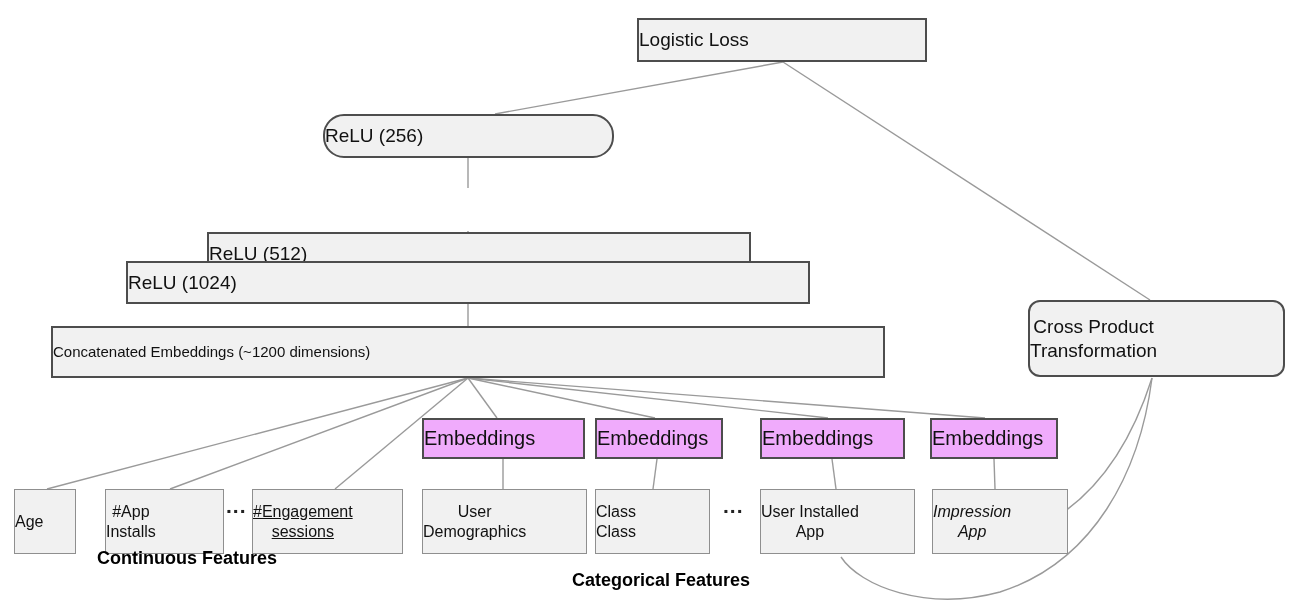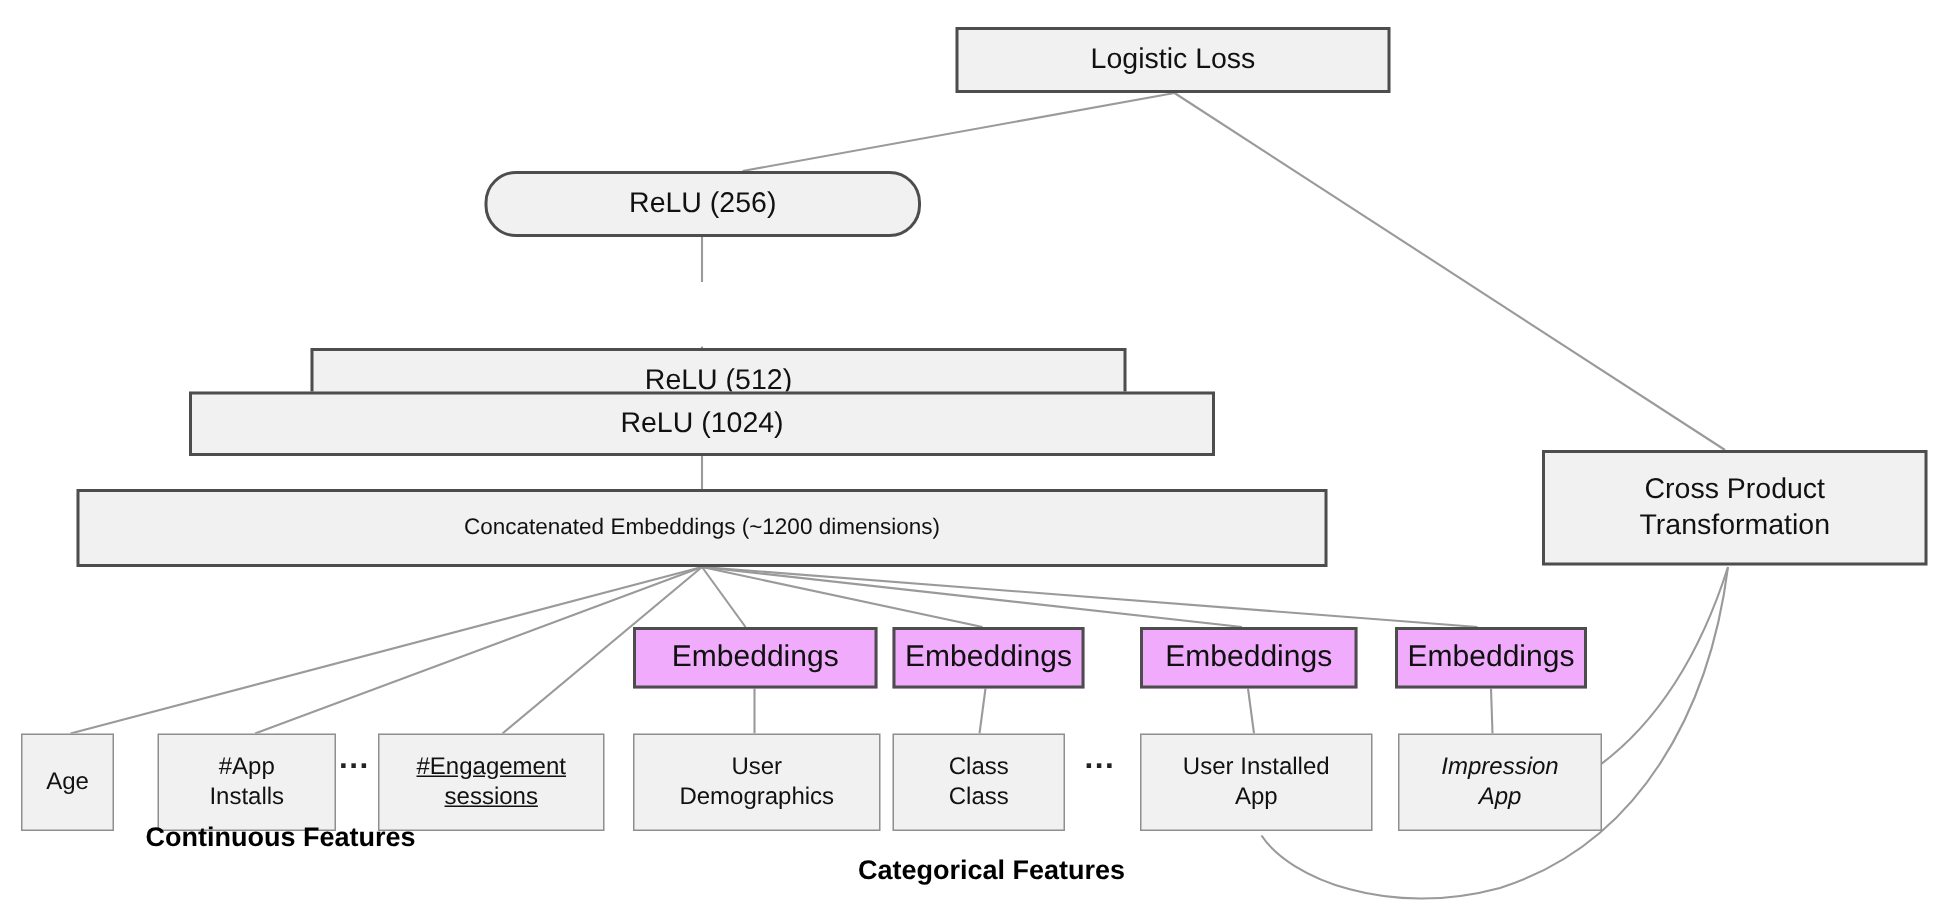--- a/index.html
+++ b/index.html
@@ -8,21 +8,21 @@
     width:1295px;height:611px;
     background:#ffffff;
     font-family:"Liberation Sans", sans-serif;
     color:#111111;
     overflow:hidden;
   }
   svg.edges{position:absolute;left:0;top:0;z-index:0;}
   .edge{stroke:#9a9a9a;stroke-width:1.4;fill:none;}
   .node{
     position:absolute;z-index:2;
-    display:flex;align-items:center;justify-content:center;
+    display:flex;align-items:center;
     text-align:center;
     background:#f1f1f1;
     border:2px solid #4d4d4d;
     box-sizing:border-box;
     font-size:19px;
     line-height:1.25;
   }
   .node.light-border{border:1.6px solid #8f8f8f;font-size:16px;}
   .node.emb{background:#f0abfc;font-size:20px;}
   .node .two-line{display:block;}
@@ -34,21 +34,21 @@
     position:absolute;z-index:2;
     font-size:18px;font-weight:700;color:#000;
     white-space:nowrap;
   }
   
   .n-logistic   {left:637px;top:18px;width:290px;height:44px;}
   .n-relu256    {left:323px;top:114px;width:291px;height:44px;border-radius:21px;}
   .n-relu512    {left:207px;top:188px;width:544px;height:43px;margin-top:44px;}
   .n-relu1024   {left:126px;top:261px;width:684px;height:43px;}
   .n-concat     {left:51px;top:326px;width:834px;height:52px;font-size:15px;}
-  .n-crossprod  {left:1028px;top:300px;width:257px;height:77px;}
+  .n-crossprod  {left:1028px;top:300px;width:257px;height:77px;border-radius:12px;}
   .n-emb1       {left:422px;top:418px;width:163px;height:41px;}
   .n-emb2       {left:595px;top:418px;width:128px;height:41px;}
   .n-emb3       {left:760px;top:418px;width:145px;height:41px;}
   .n-emb4       {left:930px;top:418px;width:128px;height:41px;}
   .n-age        {left:14px;top:489px;width:62px;height:65px;}
   .n-appinst    {left:105px;top:489px;width:119px;height:65px;}
   .n-engage     {left:252px;top:489px;width:151px;height:65px;text-decoration:underline;}
   .n-userdemo   {left:422px;top:489px;width:165px;height:65px;}
   .n-devclass   {left:595px;top:489px;width:115px;height:65px;}
   .n-userapp    {left:760px;top:489px;width:155px;height:65px;}

